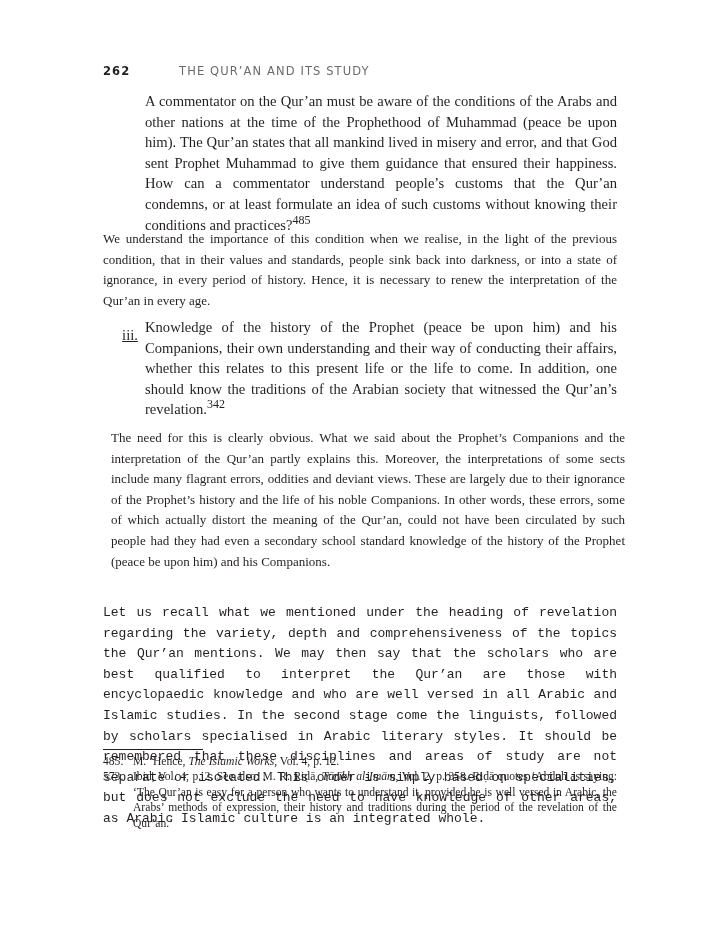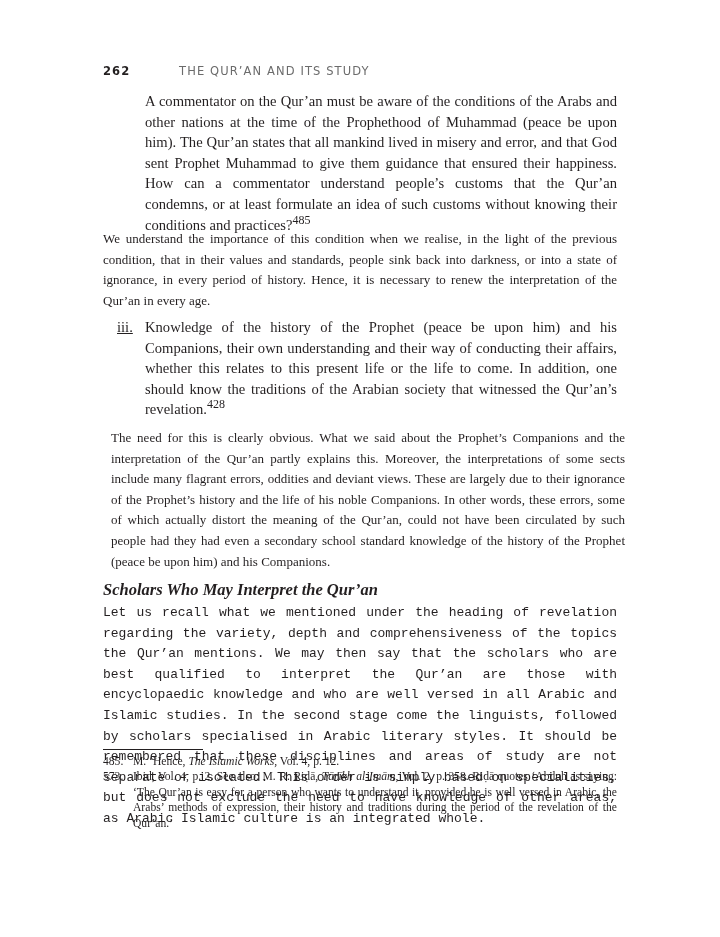--- a/index.html
+++ b/index.html
@@ -27,21 +27,21 @@
   }
   .p1 { top: 229px; }
   .p2 { top: 428px; margin-left: 8px; }
   .p3 { top: 603px; font-family: Liberation Mono, monospace; }
 
   .list-item {
     position: absolute; left: 145px; top: 317px; width: 472px;
     font-size: 14.6px; line-height: 20.6px; text-align: justify;
   }
   .list-item .marker {
-    position: absolute; left: -28px; top: 0; width: 26px; text-align: left; text-decoration: underline;
+    position: absolute; left: -28px; top: 8px; width: 26px; text-align: center; text-decoration: underline;
   }
   sup { font-size: 12px; line-height: 0; vertical-align: 6px; }
 
   .heading {
     position: absolute; left: 103px; top: 580px;
     font-size: 16.5px; font-style: italic; font-weight: bold;
   }
   .footnote-rule {
     position: absolute; left: 103px; top: 749px; width: 100px; height: 0;
     border-top: 1px solid #231f20;
@@ -62,26 +62,25 @@
     <span class="folio">262</span>
     <span class="title">THE QUR’AN AND ITS STUDY</span>
   </div>
 
   <div class="blockquote"><span>A commentator on the Qur’an must be aware of the conditions of the Arabs and other nations at the time of the Prophethood of Muhammad (peace be upon him). The Qur’an states that all mankind lived in misery and error, and that God sent Prophet Muhammad to give them guidance that ensured their happiness. How can a commentator understand people’s customs that the Qur’an condemns, or at least formulate an idea of such customs without knowing their conditions and practices?</span><sup>485</sup></div>
 
   <div class="para p1">We understand the importance of this condition when we realise, in the light of the previous condition, that in their values and standards, people sink back into darkness, or into a state of ignorance, in every period of history. Hence, it is necessary to renew the interpretation of the Qur’an in every age.</div>
 
   <div class="list-item">
     <span class="marker">iii.</span>
-    <span>Knowledge of the history of the Prophet (peace be upon him) and his Companions, their own understanding and their way of conducting their affairs, whether this relates to this present life or the life to come. In addition, one should know the traditions of the Arabian society that witnessed the Qur’an’s revelation.</span><sup>428</sup>
+    <span>Knowledge of the history of the Prophet (peace be upon him) and his Companions, their own understanding and their way of conducting their affairs, whether this relates to this present life or the life to come. In addition, one should know the traditions of the Arabian society that witnessed the Qur’an’s revelation.</span><sup>342</sup>
   </div>
 
   <div class="para p2">The need for this is clearly obvious. What we said about the Prophet’s Companions and the interpretation of the Qur’an partly explains this. Moreover, the interpretations of some sects include many flagrant errors, oddities and deviant views. These are largely due to their ignorance of the Prophet’s history and the life of his noble Companions. In other words, these errors, some of which actually distort the meaning of the Qur’an, could not have been circulated by such people had they had even a secondary school standard knowledge of the history of the Prophet (peace be upon him) and his Companions.</div>
 
-  <div class="heading">Scholars Who May Interpret the Qur’an</div>
 
   <div class="para p3">Let us recall what we mentioned under the heading of revelation regarding the variety, depth and comprehensiveness of the topics the Qur’an mentions. We may then say that the scholars who are best qualified to interpret the Qur’an are those with encyclopaedic knowledge and who are well versed in all Arabic and Islamic studies. In the second stage come the linguists, followed by scholars specialised in Arabic literary styles. It should be remembered that these disciplines and areas of study are not separate or isolated. This order is simply based on specialities, but does not exclude the need to have knowledge of other areas, as Arabic Islamic culture is an integrated whole.</div>
 
   <div class="footnote-rule"></div>
 
   <div class="footnotes">
     <div class="fn">
       <span class="num">485.</span><span>M. ‘Hence, </span><i>The Islamic Works</i><span>, Vol. 4, p. 12.</span>
     </div>
     <div class="fn">

